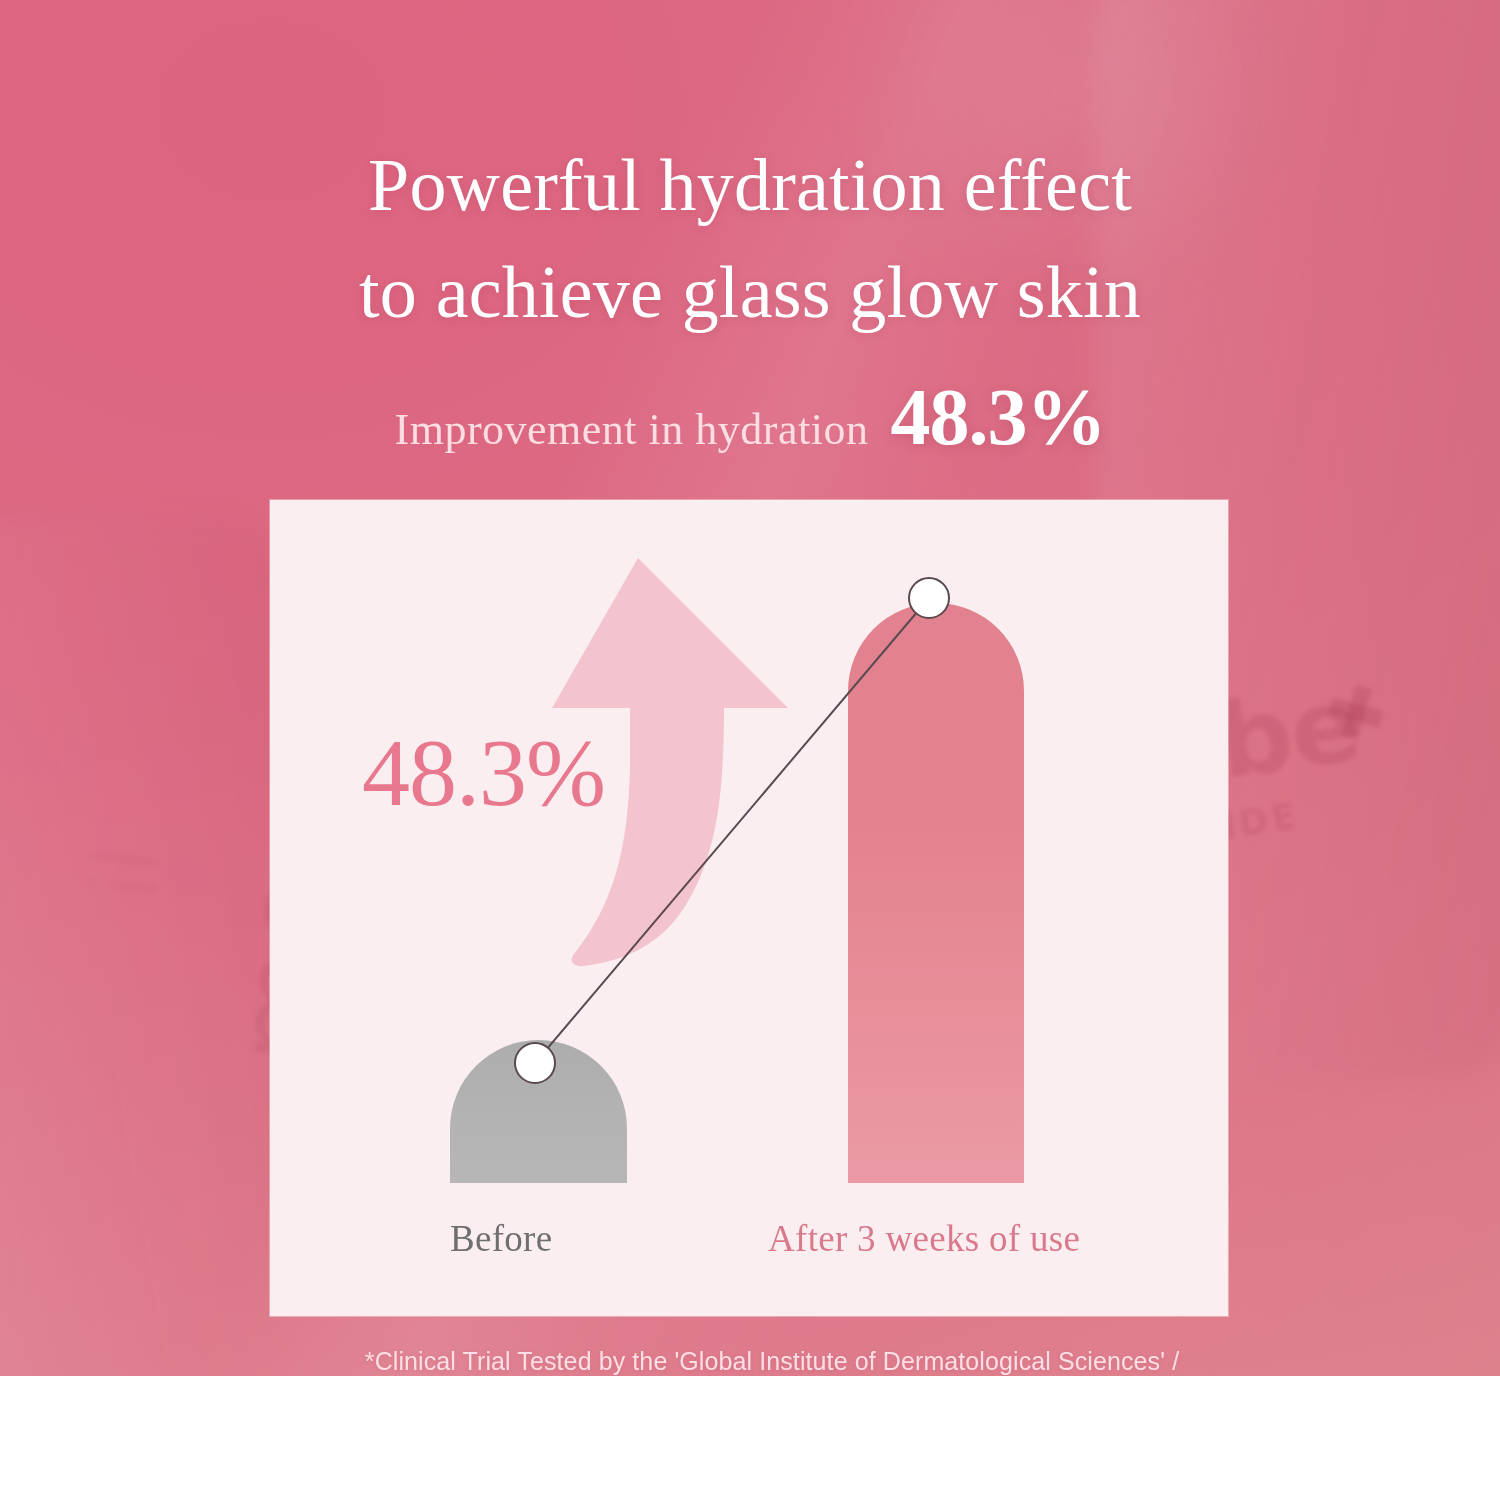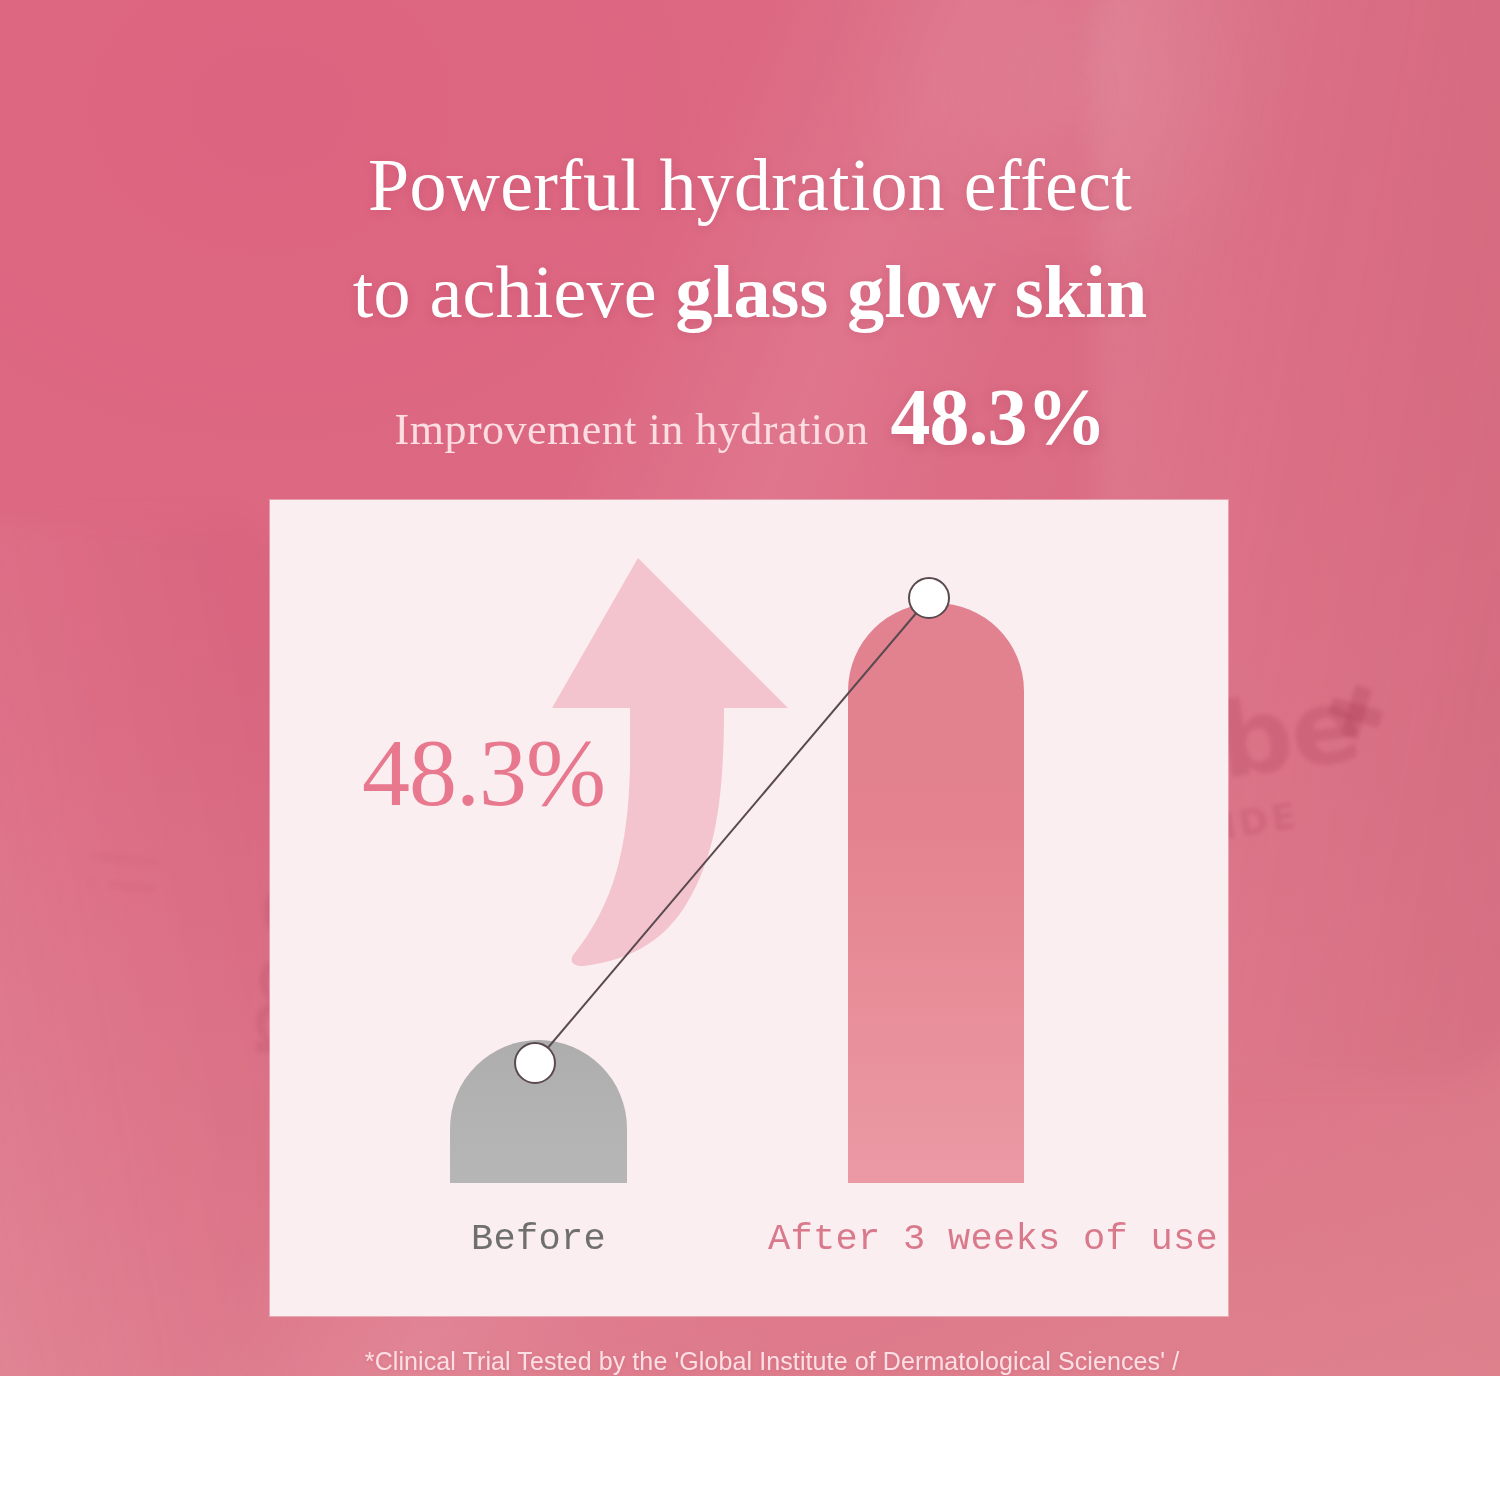--- a/index.html
+++ b/index.html
@@ -104,21 +104,21 @@
     left: 0; right: 0; top: 132px;
     text-align: center;
     font-family: "Liberation Serif", "DejaVu Serif", serif;
     color: #ffffff;
     font-size: 74px;
     line-height: 1.44;
     letter-spacing: 0.2px;
     text-shadow: 0 2px 10px rgba(150,40,66,0.18);
   }
   .headline .line { display: block; }
-  .headline .bold { font-weight: 700; }
+  .headline .bold { font-weight: 400; }
   .headline .thin { font-weight: 400; }
 
   .subline {
     position: absolute;
     left: 0; right: 0; top: 372px;
     text-align: center;
     font-family: "Liberation Serif", "DejaVu Serif", serif;
     white-space: nowrap;
   }
   .subline .sub-label {
@@ -192,22 +192,22 @@
     background: #ffffff;
     border: 2px solid #5a4a50;
     box-sizing: border-box;
   }
   .dot-before { left: 244px; top: 542px; }
   .dot-after  { left: 638px; top: 77px; }
 
   .axis-label {
     position: absolute;
     bottom: 56px;
-    text-align: center;
-    font-family: Liberation Mono, monospace;
+    text-align: left;
+    font-family: Liberation Serif, serif;
     font-size: 37px;
     letter-spacing: 0.3px;
     white-space: nowrap;
   }
   .label-before {
     left: 180px; width: 177px;
     color: #6f6f6f;
   }
   .label-after {
     left: 498px; width: 336px;

